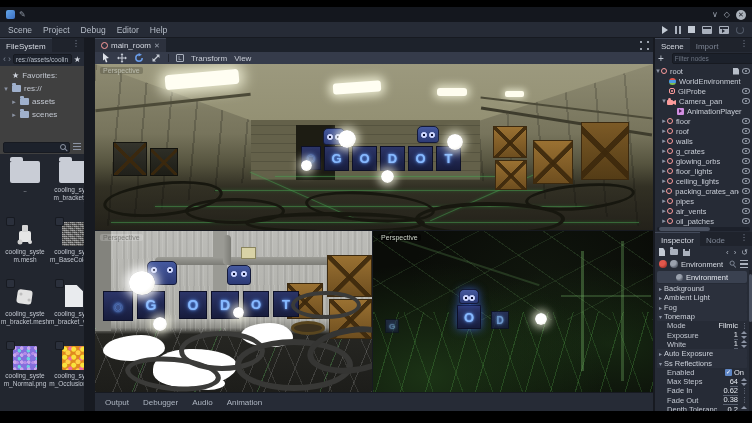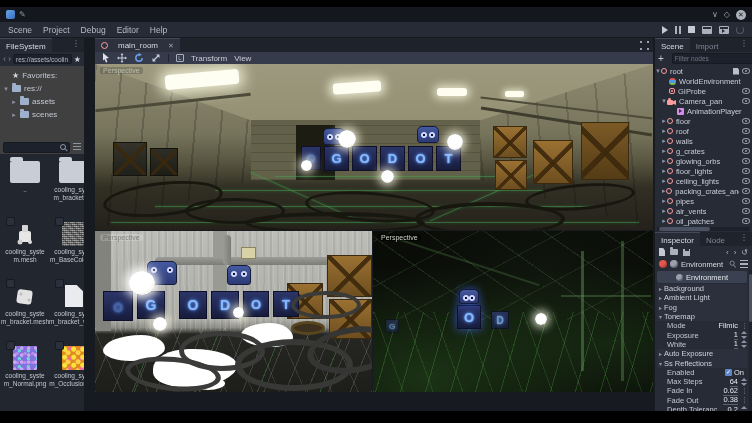--- a/index.html
+++ b/index.html
@@ -65,21 +65,21 @@
 .bigfold::before{content:"";position:absolute;top:-4px;left:0;width:13px;height:4px;background:#c9cdd6;border-radius:2px 2px 0 0}
 .flabel{font-size:6.5px;line-height:7.5px;color:#c2c7d0;text-align:center;white-space:nowrap}
 .badge{position:absolute;left:-3px;top:-2px;width:7px;height:7px;background:#2b303c;border-radius:1px;box-shadow:0 0 0 1px #171a21}
 .tex{width:24px;height:24px;border-radius:1px}
 .tex-gray{background:#8a8a8a;background-image:repeating-linear-gradient(0deg,rgba(0,0,0,.45) 0 1px,transparent 1px 2px),repeating-linear-gradient(90deg,rgba(255,255,255,.25) 0 1px,transparent 1px 2px),repeating-linear-gradient(45deg,rgba(0,0,0,.3) 0 2px,transparent 2px 5px)}
 .tex-purple{background:#8570dd;background-image:radial-gradient(circle at 25% 30%,#c9a6ec 0 1.5px,transparent 2px),radial-gradient(circle at 70% 60%,#6bd3e0 0 1.5px,transparent 2px),radial-gradient(circle at 50% 85%,#b48be8 0 1.5px,transparent 2px);background-size:7px 7px,9px 8px,8px 9px}
 .tex-orange{background:#e08a1e;background-image:radial-gradient(circle at 30% 40%,#f8e33c 0 2px,transparent 3px),radial-gradient(circle at 75% 25%,#f06aa0 0 1.5px,transparent 2.5px),radial-gradient(circle at 60% 75%,#ffd04a 0 2px,transparent 3px);background-size:9px 8px,11px 10px,10px 9px}
 .objpage{width:18px;height:22px;background:#e9ebee;clip-path:polygon(0 0,65% 0,100% 28%,100% 100%,0 100%)}
 
 .scenetabs{position:absolute;left:0;top:0;width:558px;height:14px;background:#1d222b;display:flex;align-items:stretch}
-.scenetab{display:flex;align-items:center;gap:10px;background:#2c313d;border-top:1px solid #434a5a;padding:0 6px;font-size:8px;color:#d6dae2}
+.scenetab{display:flex;align-items:center;gap:3px;background:#2c313d;border-top:1px solid #434a5a;padding:0 6px;font-size:8px;color:#d6dae2}
 .ringic{width:7px;height:7px;border:1.5px solid #fc9c9c;border-radius:50%}
 .closex{color:#9aa1ad;font-size:7px}
 .expandic{margin-left:auto;align-self:center;margin-right:4px;width:9px;height:9px;background:
  radial-gradient(circle at 1px 1px,#9aa1ad 0 1.4px,transparent 1.5px),radial-gradient(circle at 8px 1px,#9aa1ad 0 1.4px,transparent 1.5px),
  radial-gradient(circle at 1px 8px,#9aa1ad 0 1.4px,transparent 1.5px),radial-gradient(circle at 8px 8px,#9aa1ad 0 1.4px,transparent 1.5px)}
 .vptoolbar{position:absolute;left:0;top:14px;width:558px;height:12px;background:#353b4a;display:flex;align-items:center;gap:7px;padding:0 6px;font-size:8px;color:#c8cdd6}
 .sep{width:1px;height:8px;background:#20242e}
 .lbox{width:8px;height:8px;border:1px solid #aab1bd;border-radius:1px;font-size:6px;line-height:7px;text-align:center;color:#aab1bd}
 
 .vp{position:absolute;overflow:hidden;background:#000}
@@ -448,20 +448,26 @@
         <div class="layer" style="left:20px;top:30px;width:150px;height:2px;background:rgba(90,140,80,.3);transform:rotate(18deg)"></div>
 
         <div class="crate" style="position:absolute;left:84px;top:74px;width:24px;height:24px;box-shadow:0 0 10px rgba(70,110,255,.7);z-index:11">O</div>
         <div class="robot" style="left:86px;top:58px;width:20px;height:15px;box-shadow:0 0 8px rgba(70,110,255,.6)"></div>
         <div class="crate" style="position:absolute;left:118px;top:80px;width:18px;height:18px;font-size:10px;opacity:.8;z-index:11">D</div>
         <div class="crate" style="position:absolute;left:12px;top:88px;width:14px;height:14px;font-size:8px;opacity:.55;z-index:11">G</div>
         <div class="orb" style="left:162px;top:82px;width:12px;height:12px"></div>
         <div class="persp" style="color:#ccd2c8;background:rgba(0,0,0,.45)">Perspective</div>
       </div>
 
+      <div class="bottombar">
+        <span>Output</span>
+        <span>Debugger</span>
+        <span>Audio</span>
+        <span>Animation</span>
+      </div>
     </section>
 
     <aside class="rdock">
 
       <div class="tabrow">
         <div class="tab active">Scene</div>
         <div class="tab">Import</div>
         <div class="dots">⋮</div>
       </div>
       <div class="sd-toolbar">

